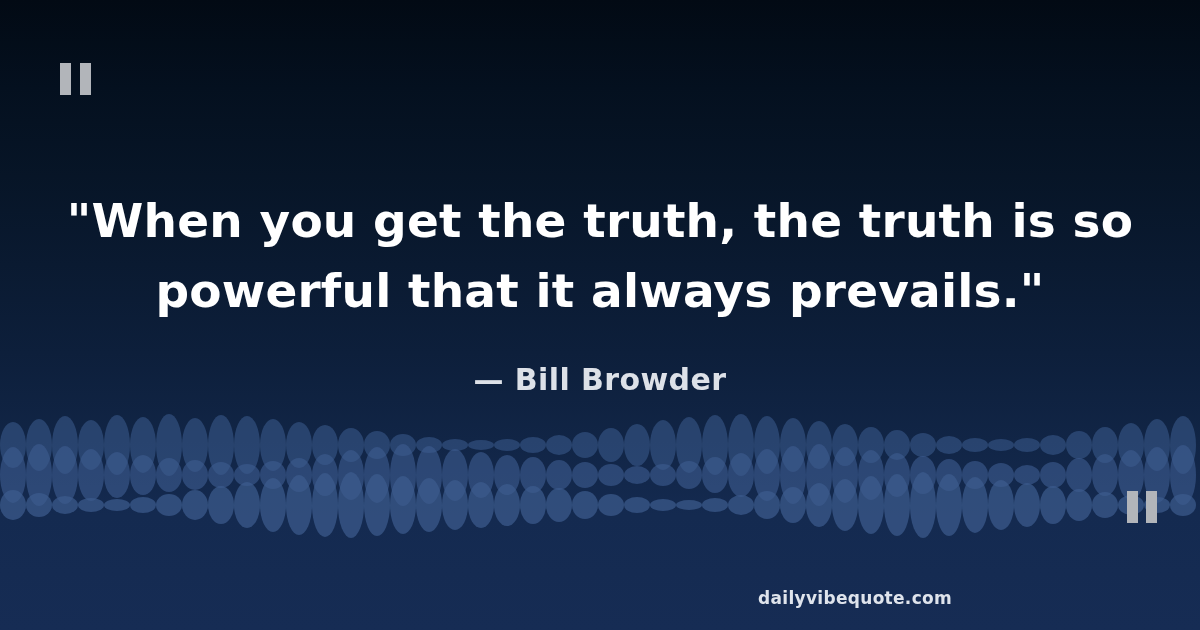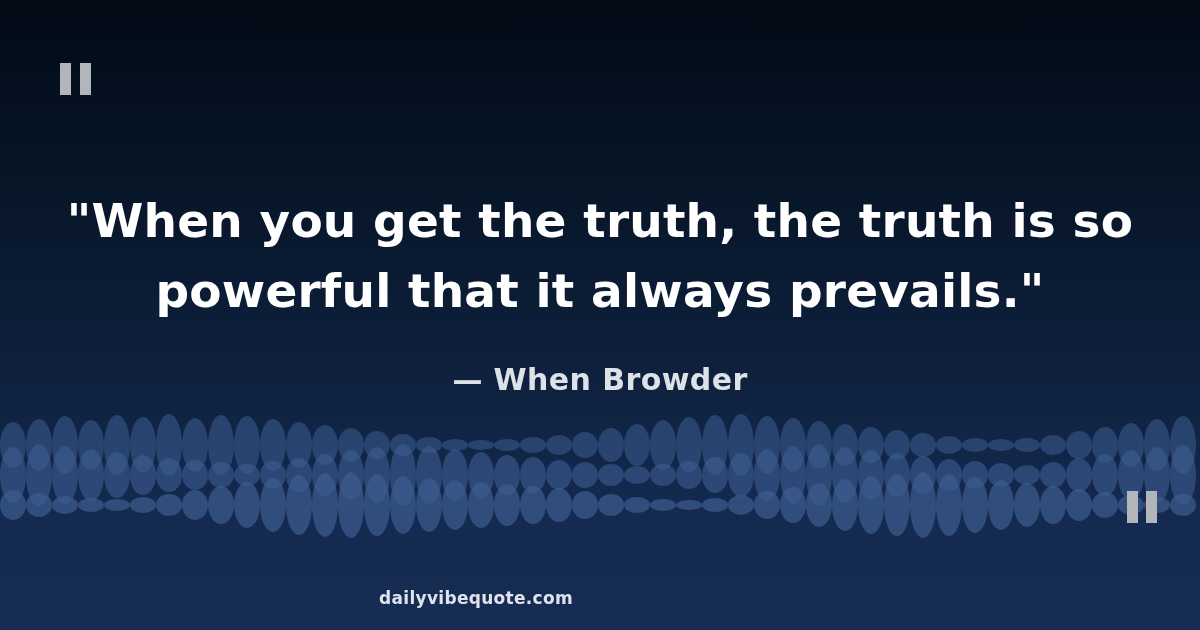--- a/index.html
+++ b/index.html
@@ -92,21 +92,21 @@
     color: #dde1e8;
     font-size: 30px;
     font-weight: bold;
     letter-spacing: 0.4px;
   }
   #site-url {
     position: absolute;
     left: 0;
     top: 588px;
     width: 952px;
-    text-align: center;
+    text-align: right;
     color: #dfe4ec;
     font-size: 17px;
     font-weight: bold;
     letter-spacing: 0.3px;
   }
 </style>
 </head>
 <body>
 
 <div id="card">
@@ -263,17 +263,17 @@
     <span></span>
   </div>
 
   <div class="quote-mark" id="quote-mark-bottom">
     <span></span>
     <span></span>
   </div>
 
   <div id="content">
     <p id="quote-text">"When you get the truth, the truth is so powerful that it always prevails."</p>
-    <div id="attribution">— When Browder</div>
+    <div id="attribution">— Bill Browder</div>
     <div id="site-url">dailyvibequote.com</div>
   </div>
 
 </div>
 
 </body></html>

